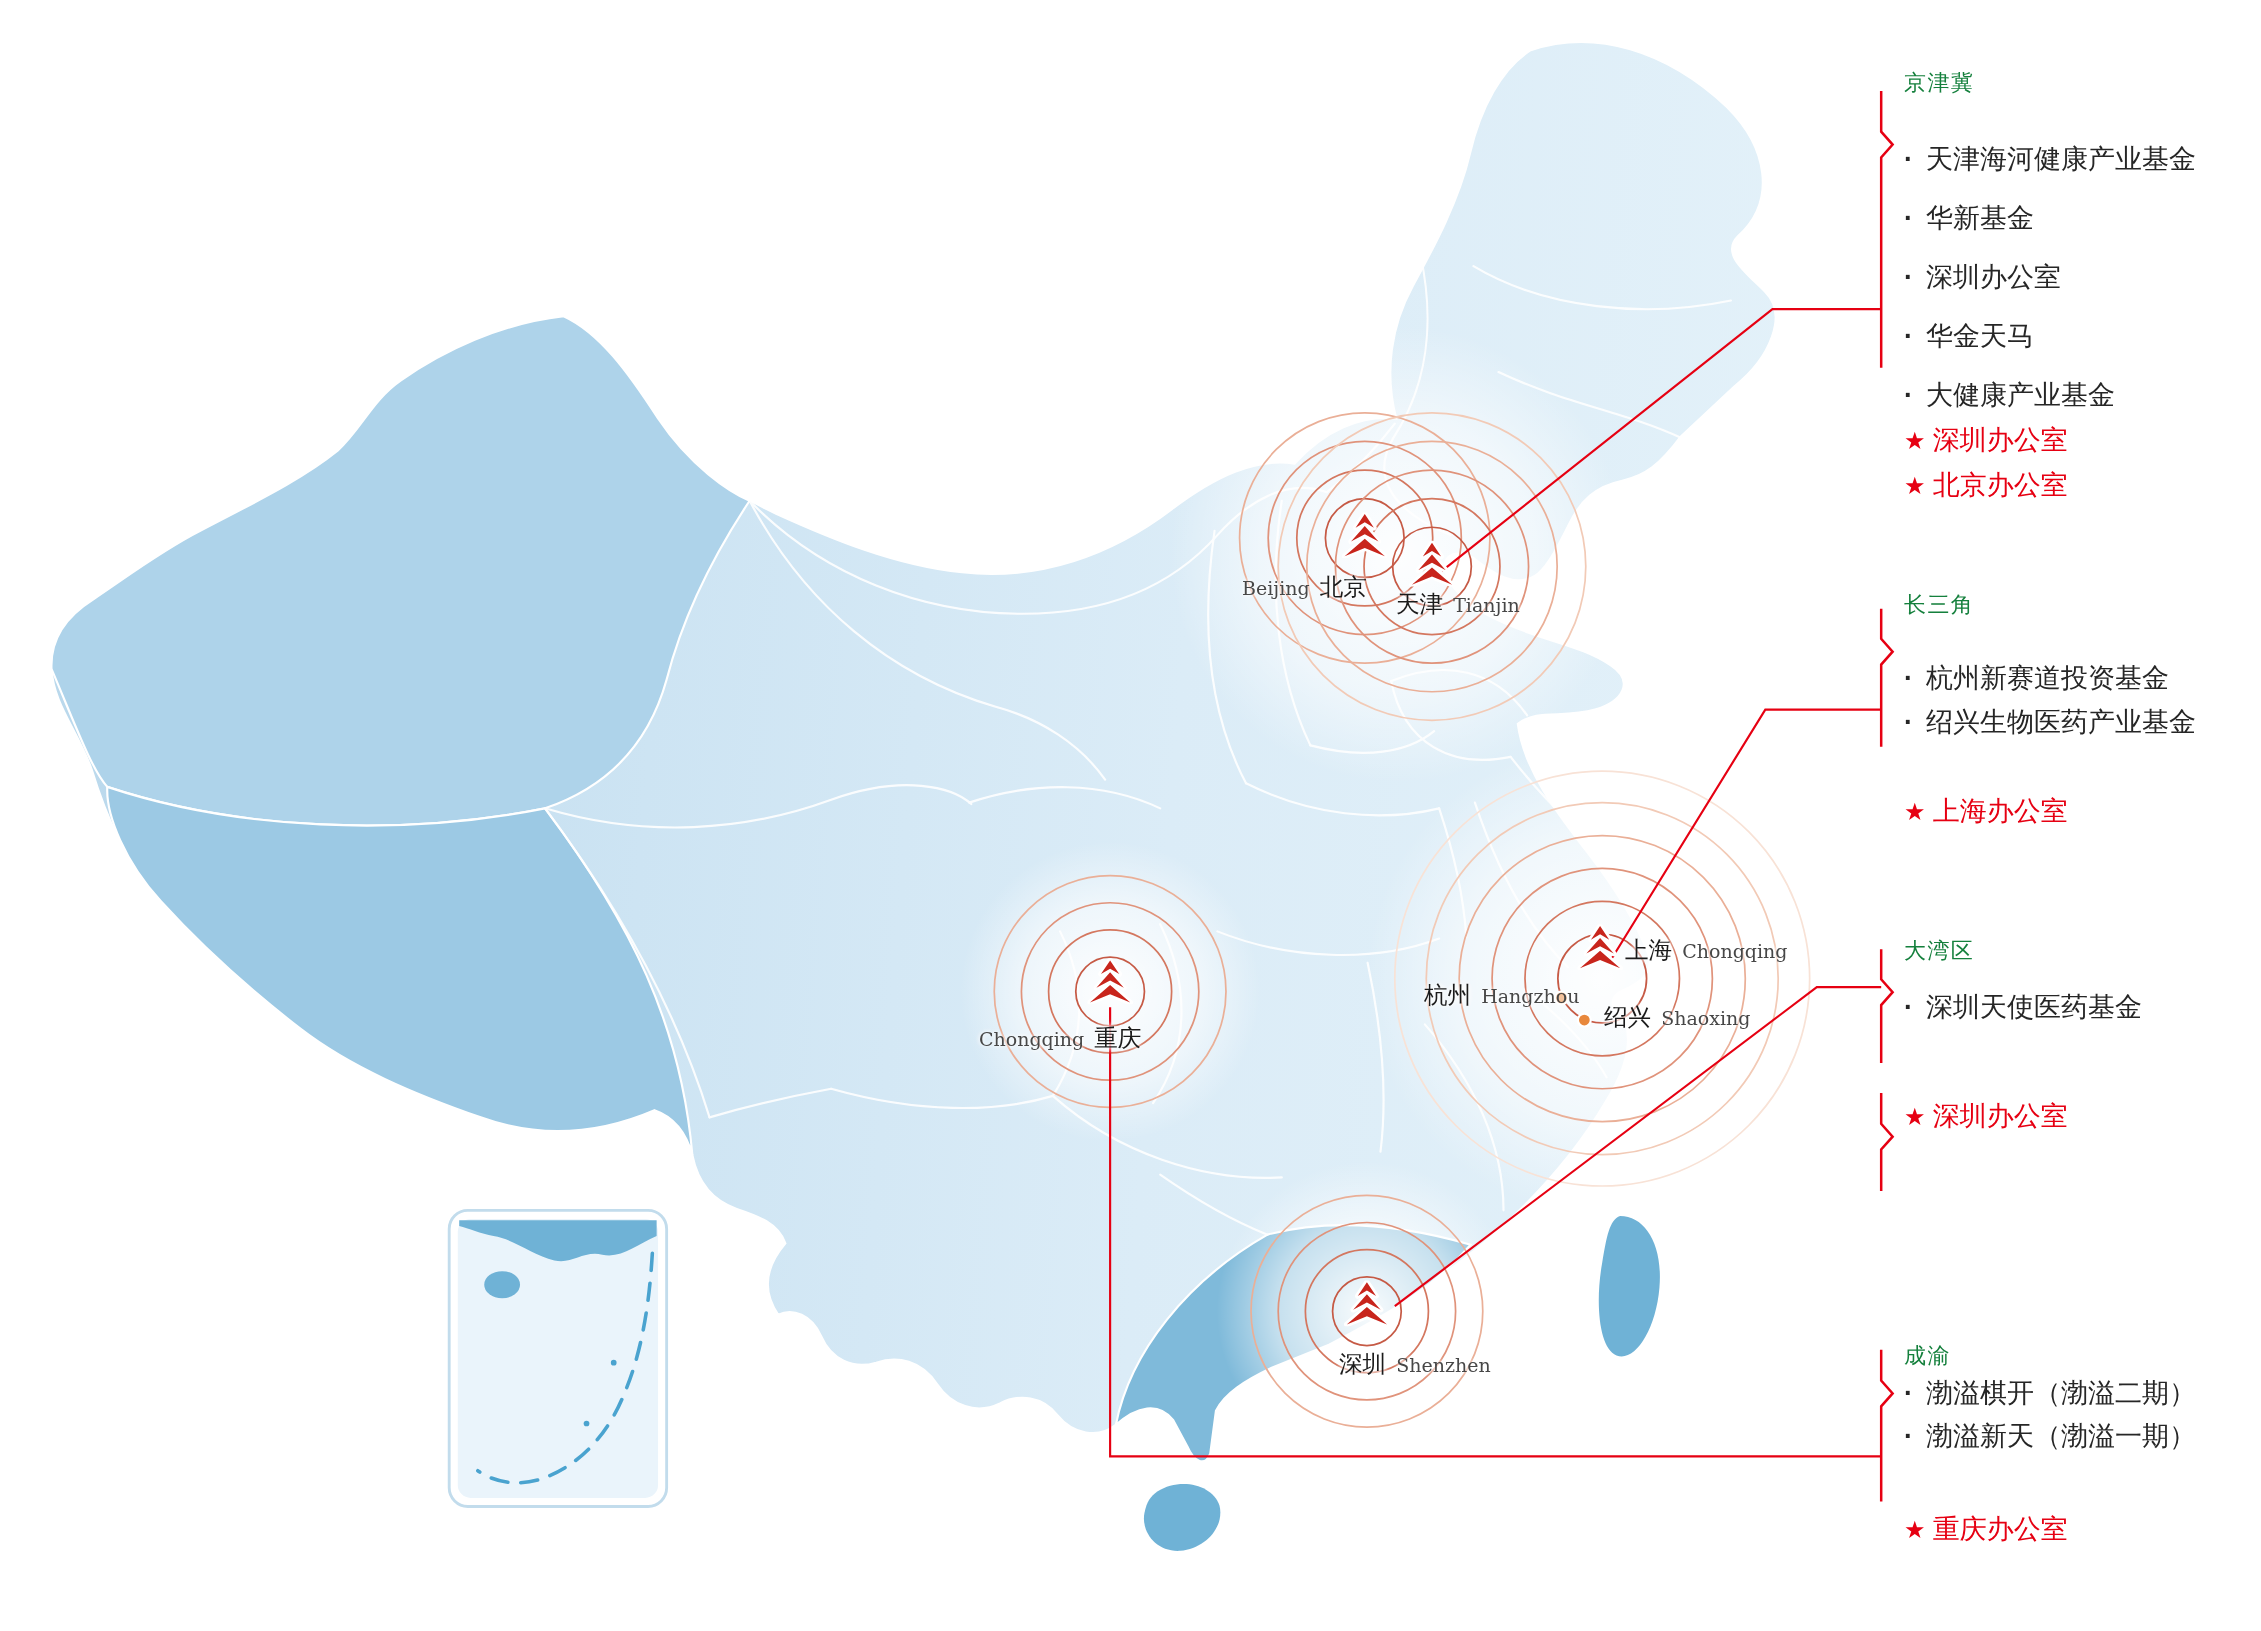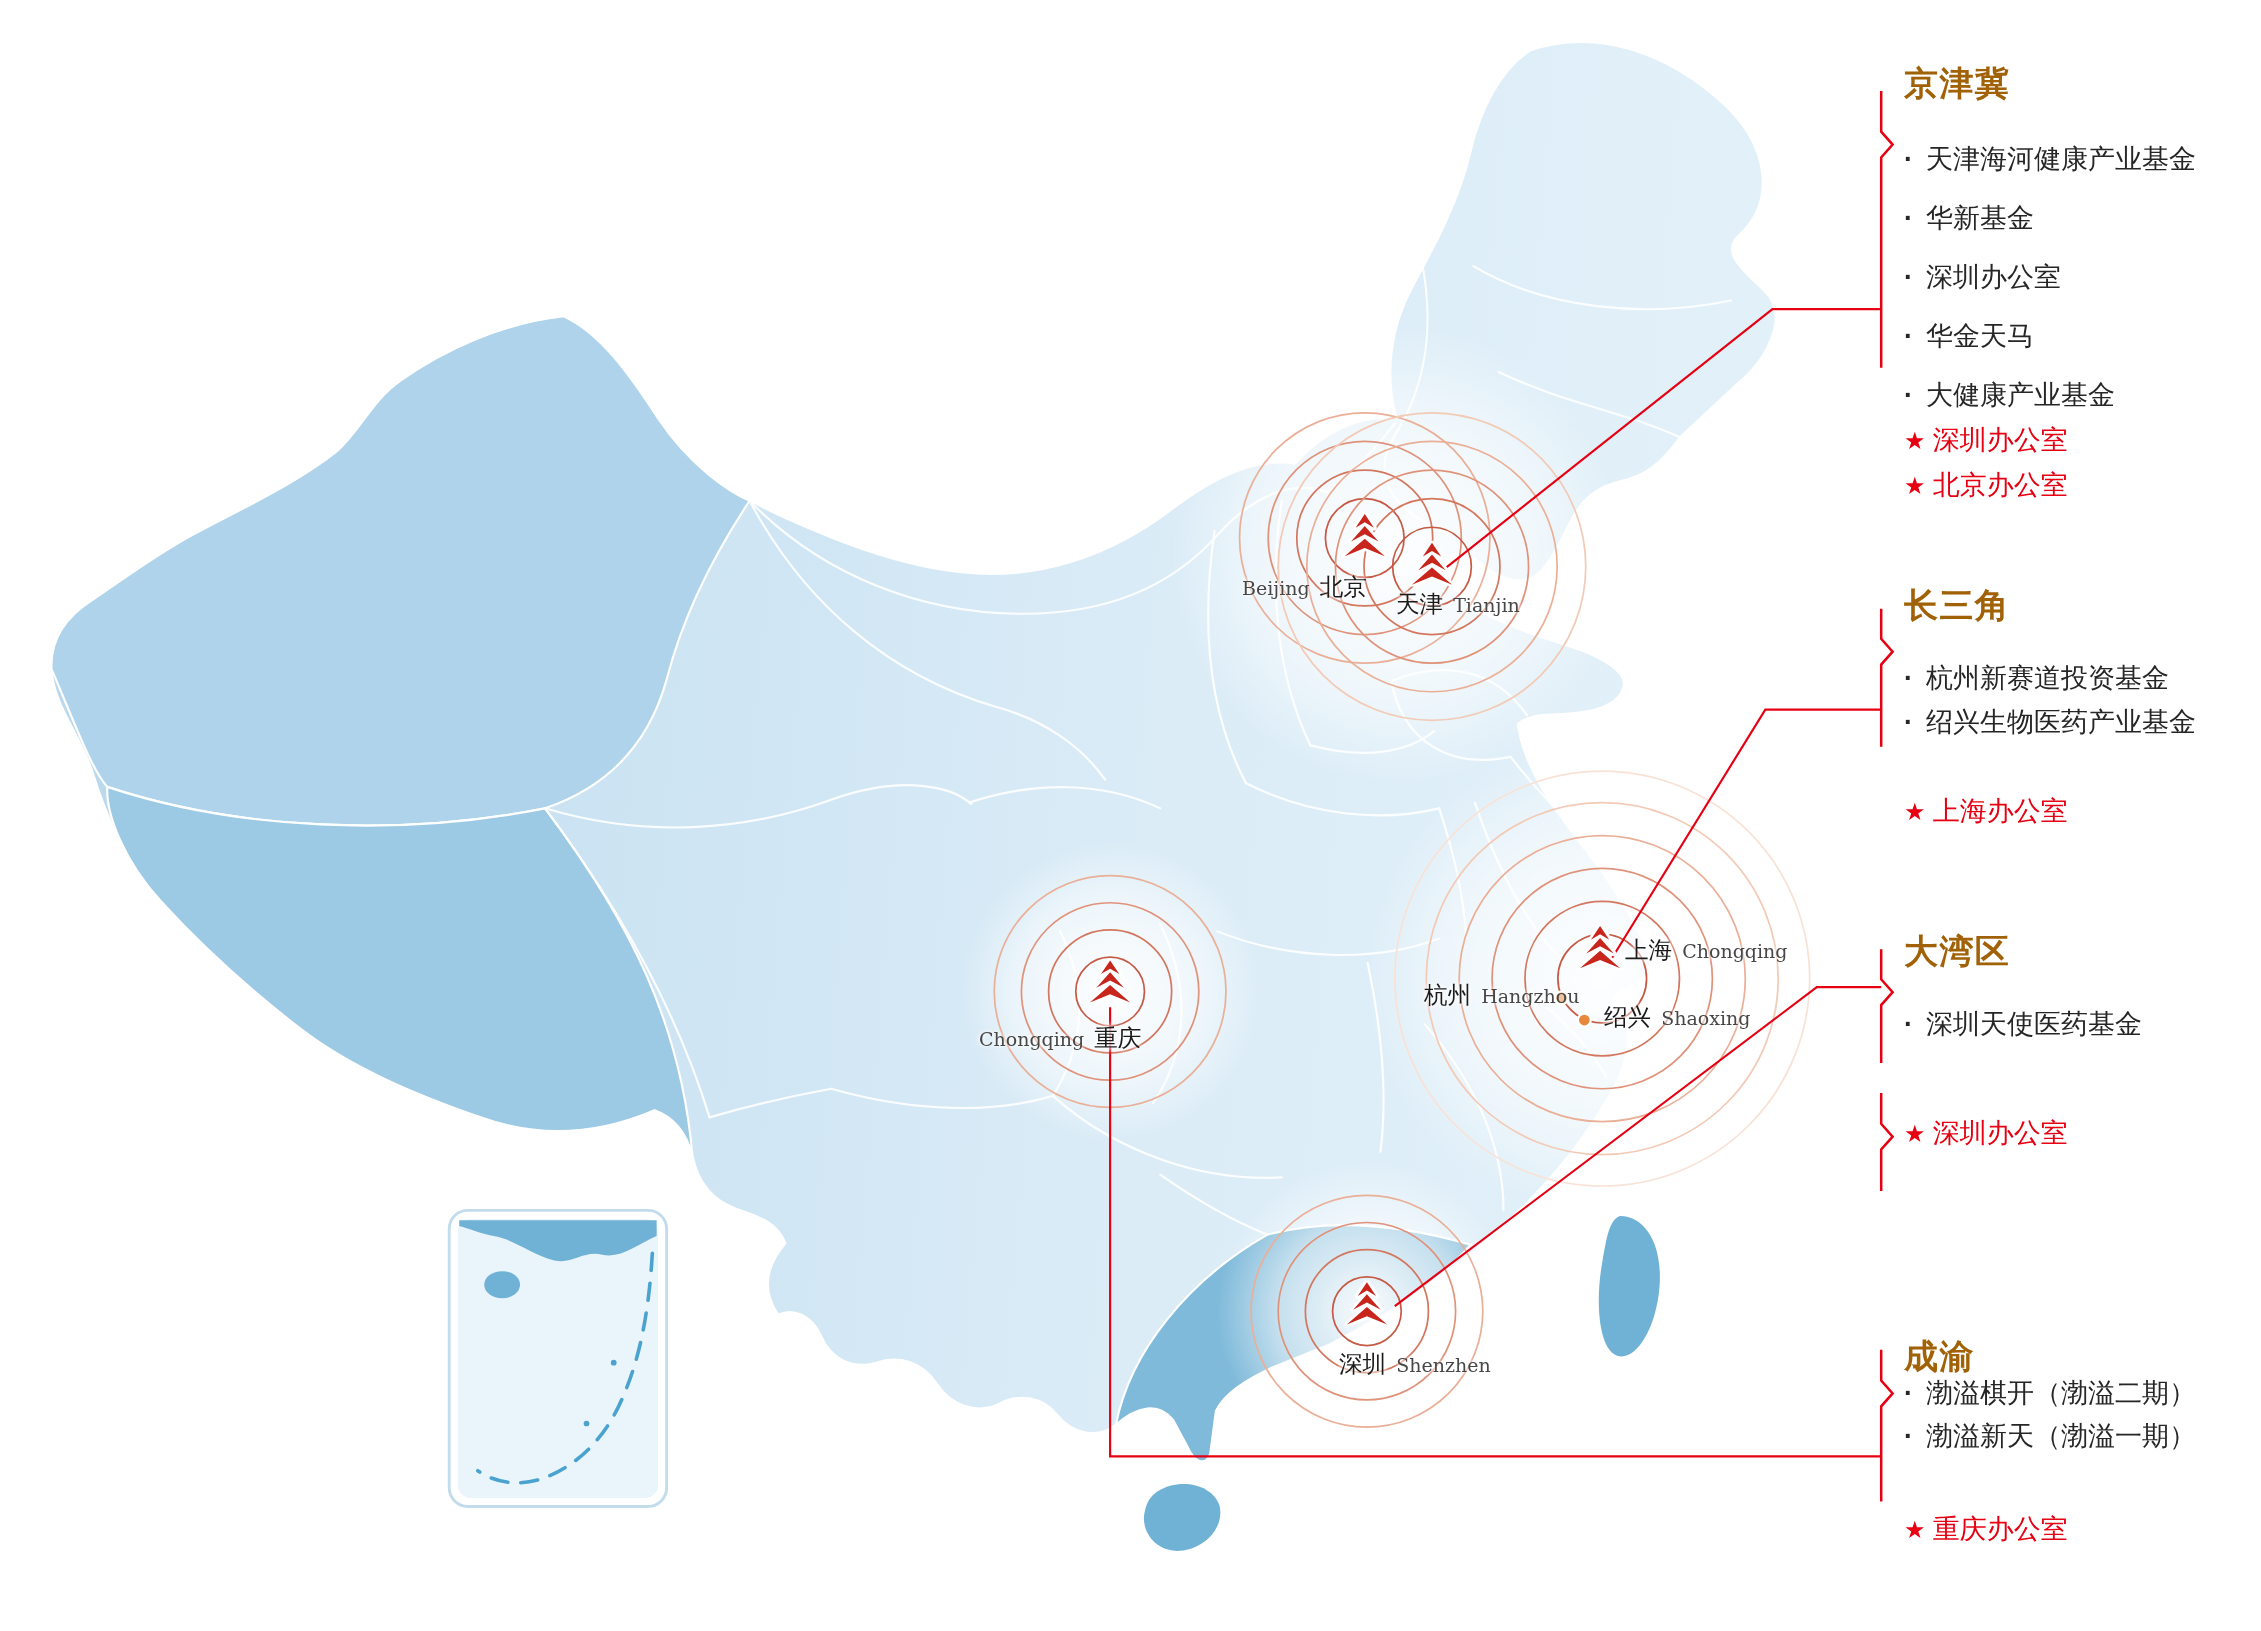--- a/index.html
+++ b/index.html
@@ -9,21 +9,21 @@
 
   
   .city-label{position:absolute;white-space:nowrap;display:flex;align-items:baseline;gap:10px;}
   .city-label .zh{font-family:"DejaVu Serif",serif;font-size:23.6px;color:#1b1b1b;
       text-shadow:0 0 5.7px #fff,0 0 5.7px #fff,0 0 8.6px #fff;}
   .city-label .en{font-family:"DejaVu Serif",serif;font-size:19px;color:#474747;
       text-shadow:0 0 5.7px #fff,0 0 5.7px #fff;}
 
   
   .region{position:absolute;left:1904px;width:358px;}
-  .region h2{margin:0;font-size:34px;line-height:40px;font-weight:bold;color:#a16207;letter-spacing:1.4px;}
+  .region h2{margin:0;font-size:22px;line-height:40px;font-weight:normal;color:#15803d;letter-spacing:1.4px;}
   .fund-list{list-style:none;margin:0;padding:0;}
   .fund-list li{font-size:27px;line-height:34px;color:#262626;display:flex;align-items:baseline;}
   .bullet{margin-right:13px;font-weight:bold;color:#262626;}
   .office{font-size:27px;line-height:34px;color:#e60012;display:flex;align-items:baseline;}
   .office .star{margin-right:7.2px;font-size:24px;color:#e60012;}
 </style>
 </head>
 <body>
 
 <div id="canvas">
@@ -289,21 +289,21 @@
           <span>绍兴生物医药产业基金</span>
         </li>
     </ul>
     <div class="office" style="margin-top:55px">
         <span class="star">★</span>
         <span>上海办公室</span>
       </div>
   </div>
 
   <div class="region" style="top:931px">
-    <h2 style="margin-bottom:36px">大湾区</h2>
+    <h2 style="margin-bottom:19px">大湾区</h2>
     <ul class="fund-list">
       <li>
           <span class="bullet">·</span>
           <span>深圳天使医药基金</span>
         </li>
     </ul>
     <div class="office" style="margin-top:75px">
         <span class="star">★</span>
         <span>深圳办公室</span>
       </div>

